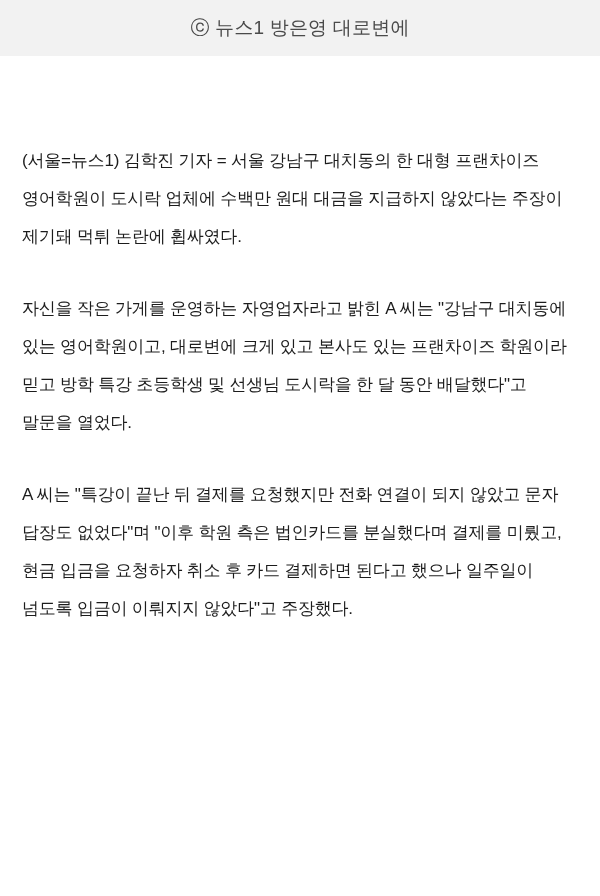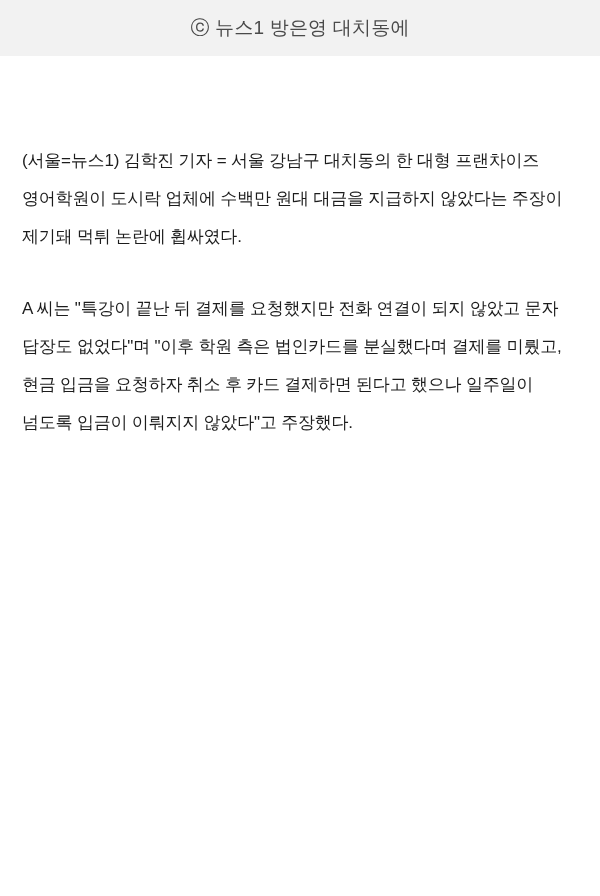--- a/index.html
+++ b/index.html
@@ -53,21 +53,22 @@
   .paragraph:last-child {
     margin-bottom: 0;
   }
 </style>
 </head>
 <body>
 
 <div class="page">
 
   <div class="credit-bar">
-    <span class="credit-text">ⓒ 뉴스1 방은영 대치동에</span>
+    <span class="credit-text">ⓒ 뉴스1 방은영 대로변에</span>
   </div>
 
   <div class="article-body">
     <p class="paragraph">(서울=뉴스1) 김학진 기자 = 서울 강남구 대치동의 한 대형 프랜차이즈 영어학원이 도시락 업체에 수백만 원대 대금을 지급하지 않았다는 주장이 제기돼 먹튀 논란에 휩싸였다.</p>
+    <p class="paragraph">자신을 작은 가게를 운영하는 자영업자라고 밝힌 A 씨는 "강남구 대치동에 있는 영어학원이고, 대로변에 크게 있고 본사도 있는 프랜차이즈 학원이라 믿고 방학 특강 초등학생 및 선생님 도시락을 한 달 동안 배달했다"고 말문을 열었다.</p>
     <p class="paragraph">A 씨는 "특강이 끝난 뒤 결제를 요청했지만 전화 연결이 되지 않았고 문자 답장도 없었다"며 "이후 학원 측은 법인카드를 분실했다며 결제를 미뤘고, 현금 입금을 요청하자 취소 후 카드 결제하면 된다고 했으나 일주일이 넘도록 입금이 이뤄지지 않았다"고 주장했다.</p>
   </div>
 
 </div>
 
 </body></html>

